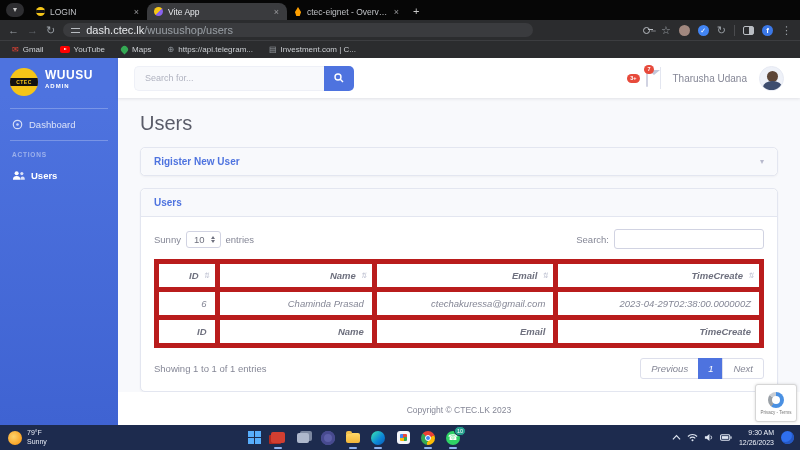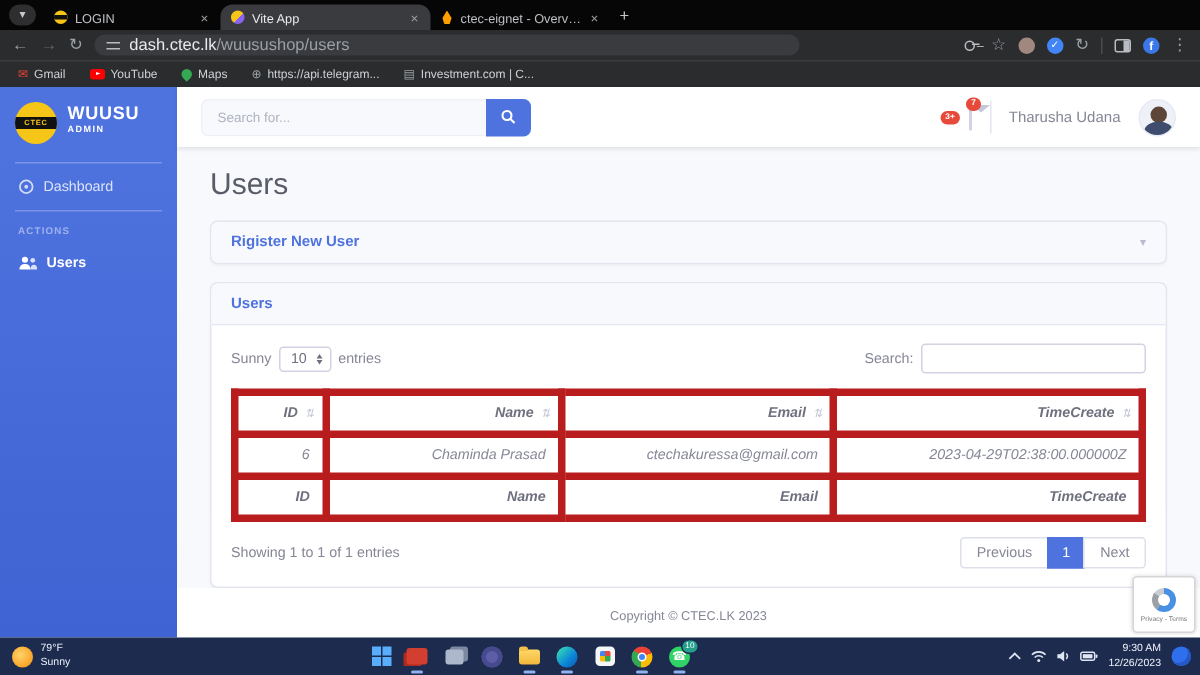--- a/index.html
+++ b/index.html
@@ -108,21 +108,21 @@
   table.dt { width:100%; border-collapse:collapse; font-size:9.5px; }
   table.dt th, table.dt td { border:5px solid #b91c1c; padding:6px 8px; text-align:right;font-style:italic; }
   table.dt thead th, table.dt tfoot th { color:#6e707e; font-weight:bold; }
   table.dt thead th { position:relative; padding-right:16px; }
   .sort-ico { position:absolute; right:5px; top:7px; color:#c2c5d4; font-size:7.5px; font-weight:normal; }
   table.dt td { color:#858796; }
   td.id-link { color:#4e73df; }
   .col-id { width:10%; } .col-name { width:26%; } .col-email { width:30%; } .col-time { width:34%; }
 
   .dt-footer { display:flex; justify-content:space-between; align-items:center; margin-top:10px; font-size:9.5px; color:#858796; }
-  .pagination { display:flex; }
+  .pagination { display:flex;font-style:italic; }
   .pg { border:1px solid #dddfeb; background:#fff; color:#858796; padding:4px 10px; margin-left:-1px; }
   .pg.first { border-radius:3px 0 0 3px; margin-left:0; }
   .pg.last { border-radius:0 3px 3px 0; }
   .pg.active { background:#4e73df; border-color:#4e73df; color:#fff; padding:4px 9px; }
 
   .page-footer { margin:14px -22px 0; margin-top:auto; background:#fff; text-align:center; padding:13px 0; font-size:8.5px; color:#858796; }
 
   .recaptcha { position:absolute; right:3px; bottom:3px; width:42px; height:38px; background:#fff; border:1px solid #d6d6d6; border-radius:3px; box-shadow:0 0 3px rgba(0,0,0,.15); display:flex; flex-direction:column; align-items:center; justify-content:center; gap:2px; }
   .rc-ico { width:16px; height:16px; border-radius:50%; background:conic-gradient(#4a90e2 0 60%, #9aa0a6 60% 85%, #c9cdd3 85% 100%); position:relative; }
   .rc-ico::after { content:""; position:absolute; inset:4px; background:#fff; border-radius:50%; }

